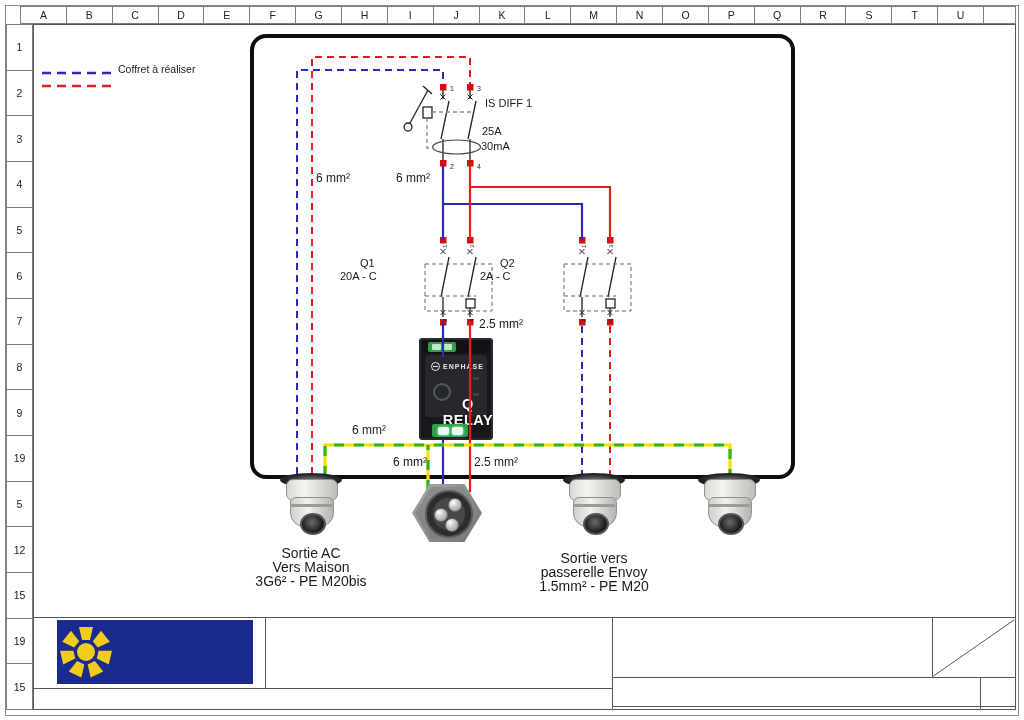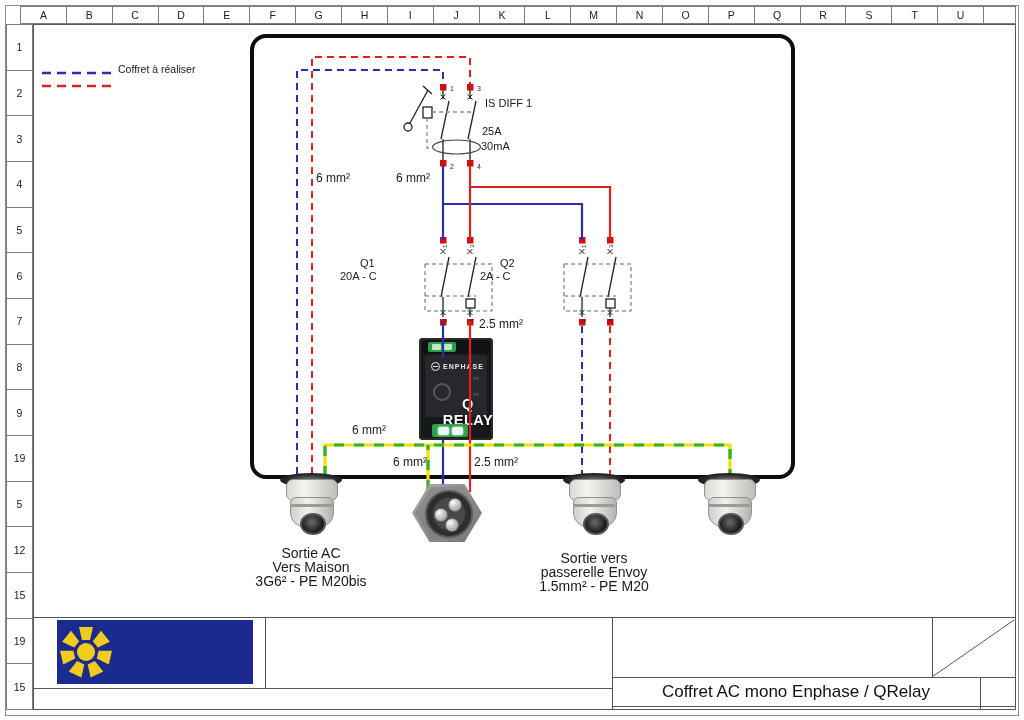--- a/index.html
+++ b/index.html
@@ -334,15 +334,14 @@
           <path d="M-4 -12 L4 -12 L7 -25 L-7 -25 Z" transform="rotate(103)"></path>
           <path d="M-4 -12 L4 -12 L7 -25 L-7 -25 Z" transform="rotate(154)"></path>
           <path d="M-4 -12 L4 -12 L7 -25 L-7 -25 Z" transform="rotate(206)"></path>
           <path d="M-4 -12 L4 -12 L7 -25 L-7 -25 Z" transform="rotate(257)"></path>
           <path d="M-4 -12 L4 -12 L7 -25 L-7 -25 Z" transform="rotate(309)"></path>
         </g>
       </g>
     </svg>
   </div>
 
-  <div class="title-text">Coffret AC mono Enphase / QRelay</div>
 
 </div>
 
 </body></html>

